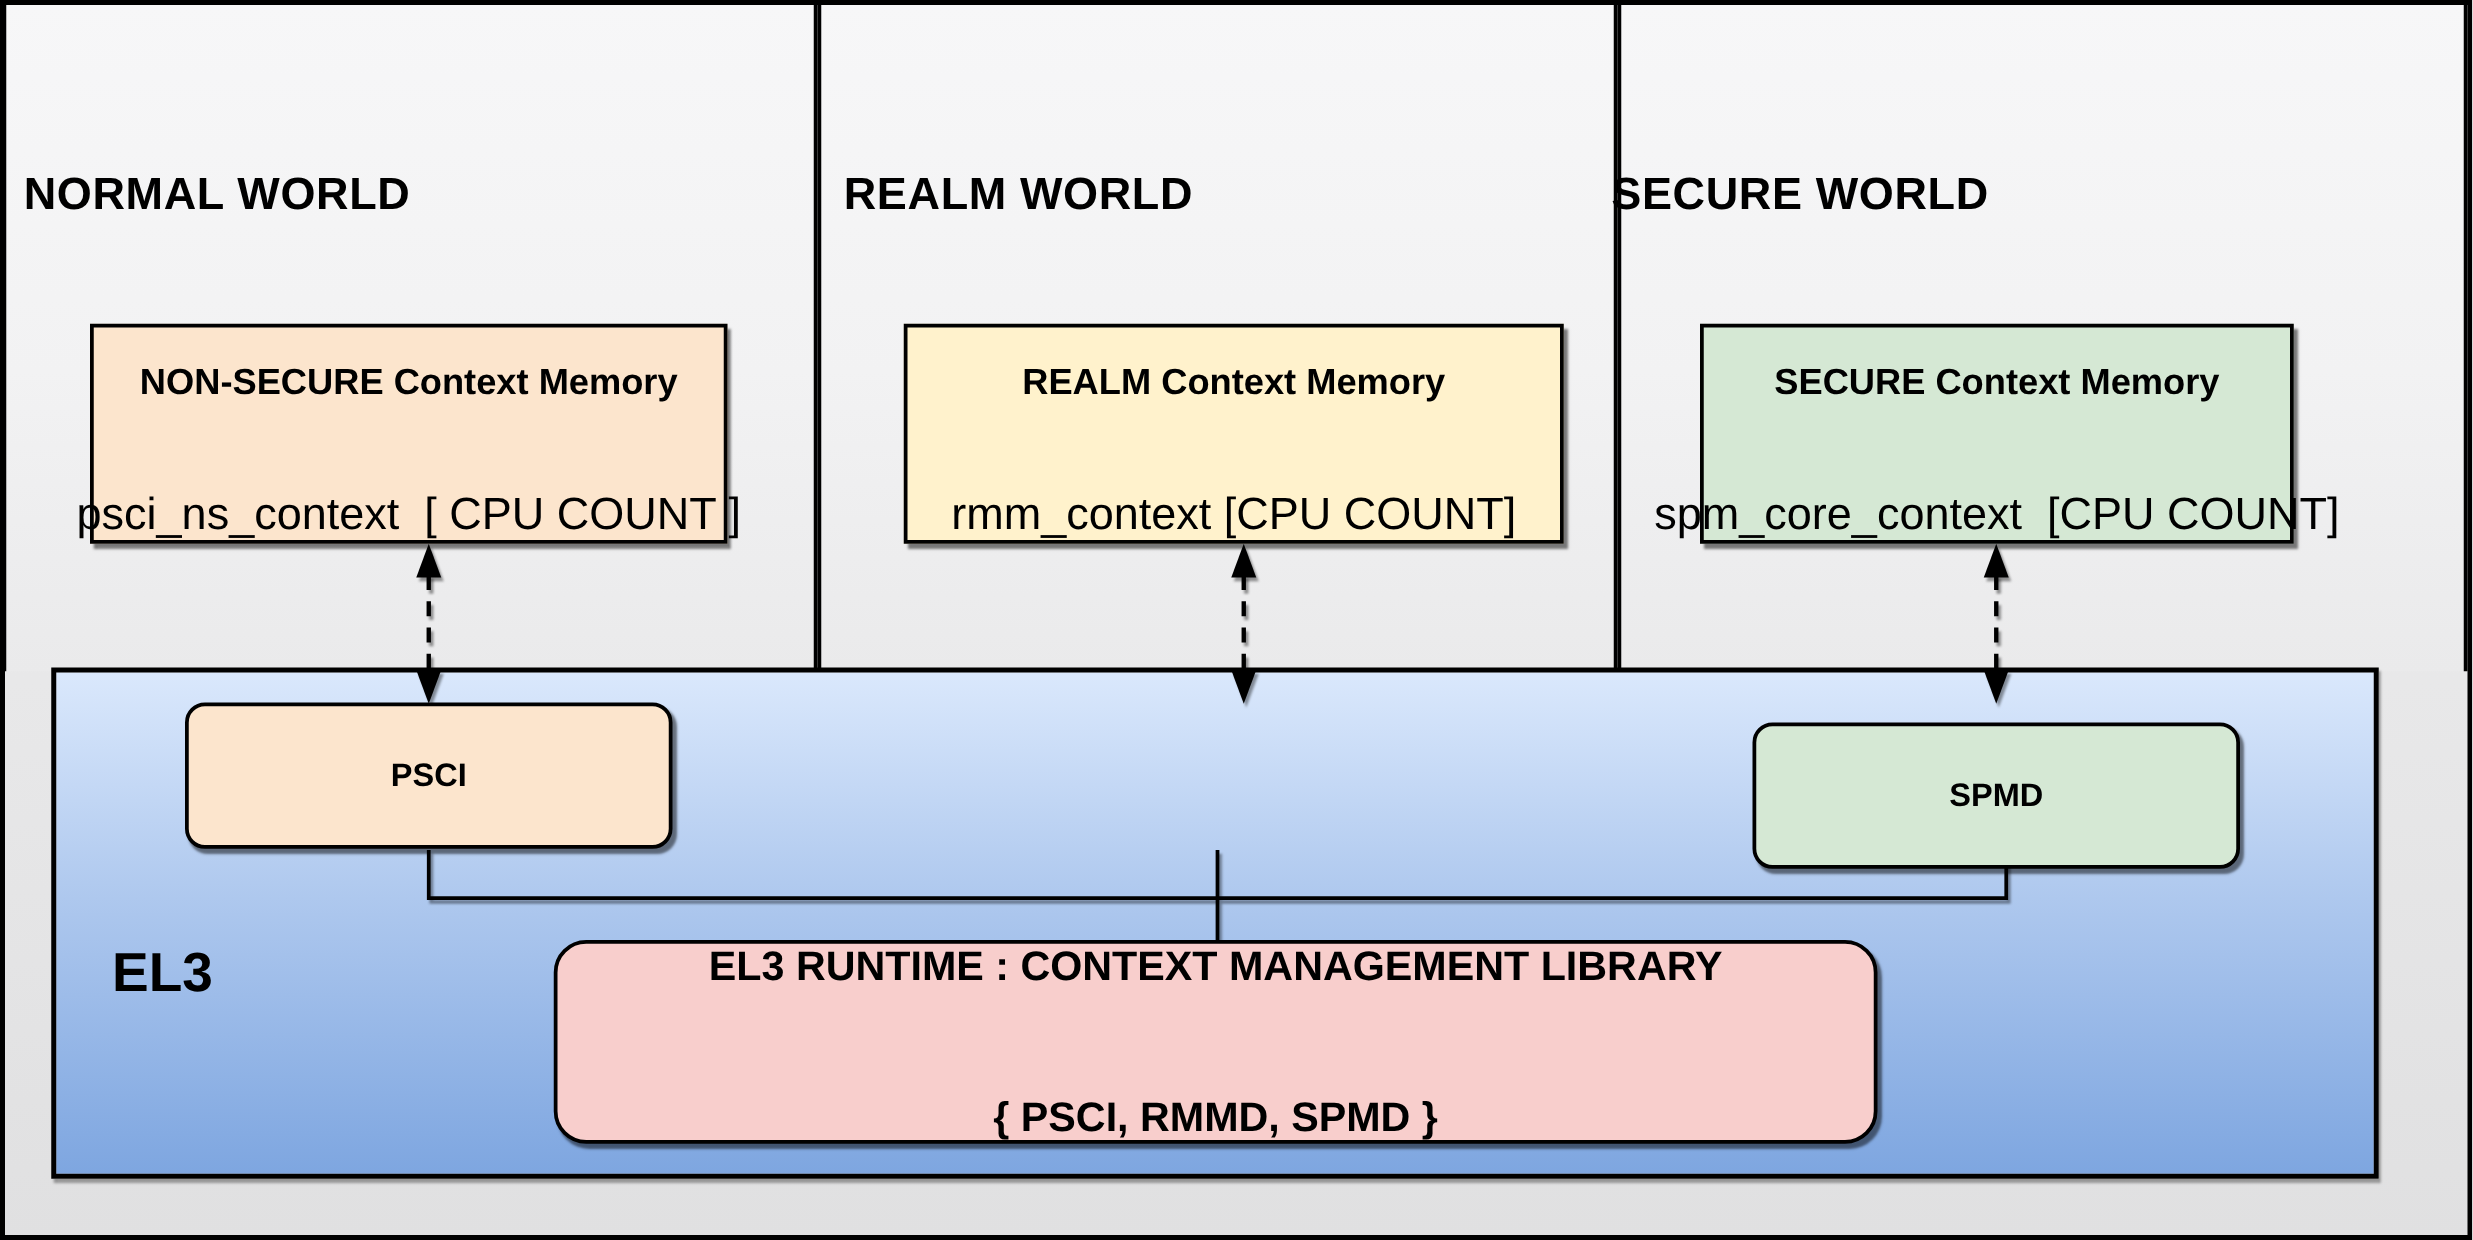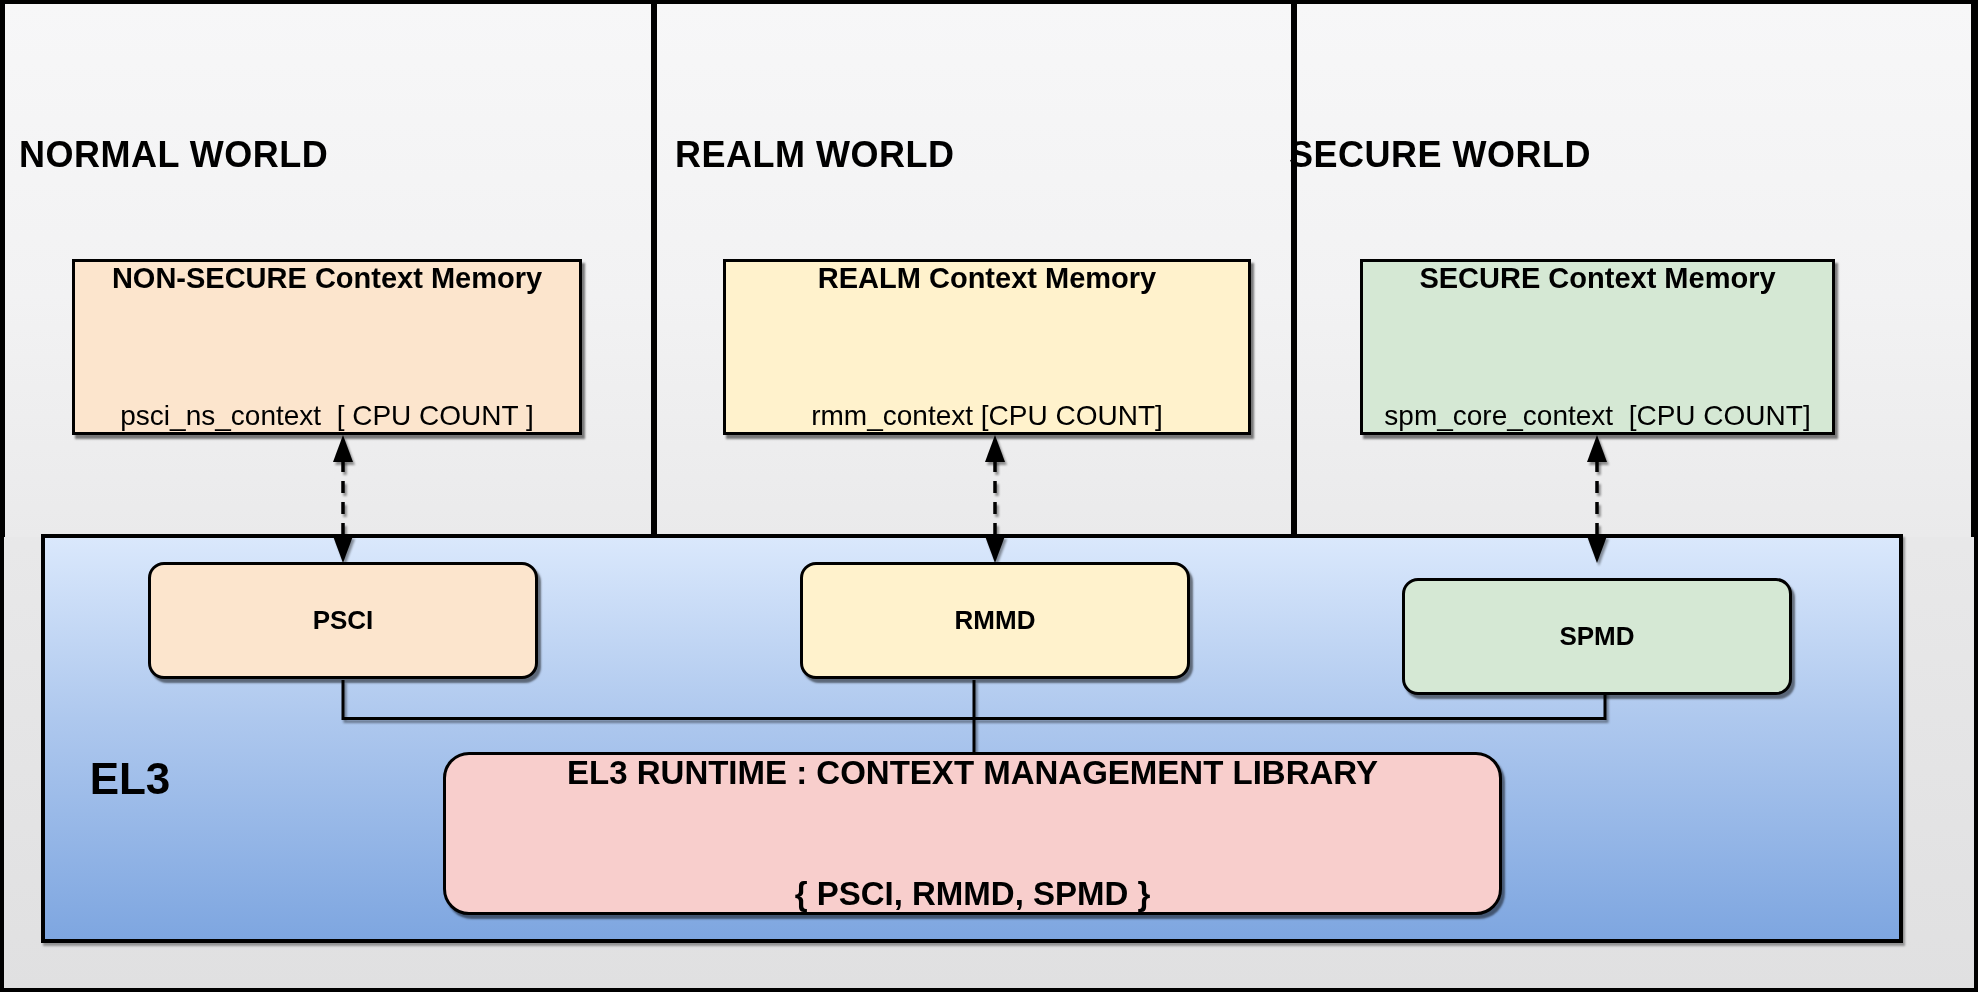--- a/index.html
+++ b/index.html
@@ -35,28 +35,28 @@
   
   .p1 .panel-title{left:14px;}
   .p2 .panel-title{left:18px;}
   .p3 .panel-title{left:-8px;}
 
   
   .membox{
     position:absolute;top:259px;height:176px;
     border:3px solid #000;box-sizing:border-box;
     box-shadow:3px 4px 2px rgba(0,0,0,.5);
-    display:flex;flex-direction:column;align-items:center;justify-content:space-between;
-    gap:40px;z-index:4;
+    display:flex;flex-direction:column;align-items:center;justify-content:flex-end;
+    gap:67px;z-index:4;
   }
   .m1{left:72px;width:510px;}
   .m2{left:723px;width:528px;}
   .m3{left:1360px;width:475px;}
   .mem-title{font-weight:bold;font-size:29px;white-space:pre;}
-  .mem-sub{font-weight:normal;font-size:28px;white-space:pre;}
+  .mem-sub{font-weight:normal;font-size:36px;white-space:pre;}
   .fill-peach{background:#fce5cd;}
   .fill-yellow{background:#fff2cc;}
   .fill-green{background:#d5e8d4;}
 
   
   .el3box{
     position:absolute;left:41px;top:534px;width:1862px;height:409px;
     background:linear-gradient(180deg,#dae8fc 0%,#aec8ee 45%,#7ea6e0 100%);
     border:4px solid #000;box-sizing:border-box;
     box-shadow:2px 3px 2px rgba(0,0,0,.35);
@@ -148,23 +148,20 @@
     <div class="mem-sub">rmm_context [CPU COUNT]</div>
   </div>
   <div class="membox m3 fill-green">
     <div class="mem-title">SECURE Context Memory</div>
     <div class="mem-sub">spm_core_context  [CPU COUNT]</div>
   </div>
 
   <div class="module mod-psci fill-peach">
     <span>PSCI</span>
   </div>
-  <div class="module mod-rmmd fill-yellow">
-    <span>RMMD</span>
-  </div>
   <div class="module mod-spmd fill-green">
     <span>SPMD</span>
   </div>
 
   <div class="runtime">
     <div class="runtime-line">EL3 RUNTIME : CONTEXT MANAGEMENT LIBRARY</div>
     <div class="runtime-line">{ PSCI, RMMD, SPMD }</div>
   </div>
 
   <div class="frame"></div>

